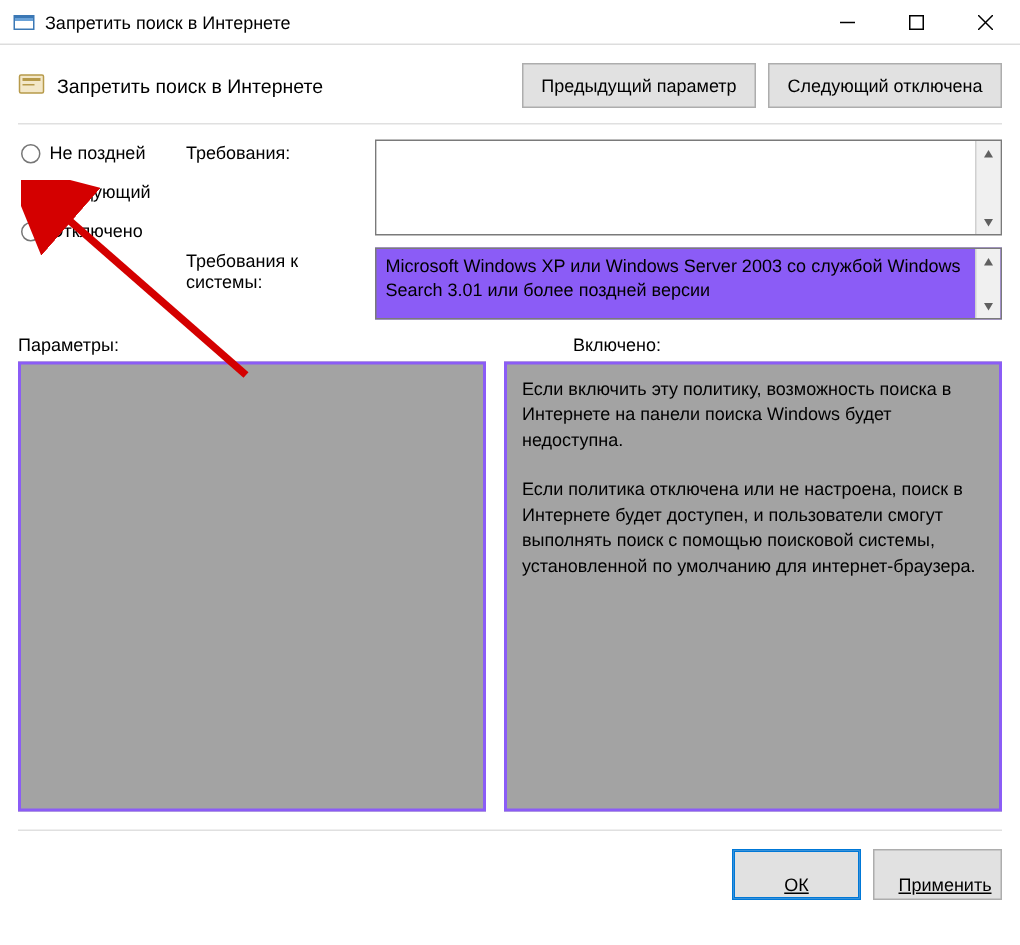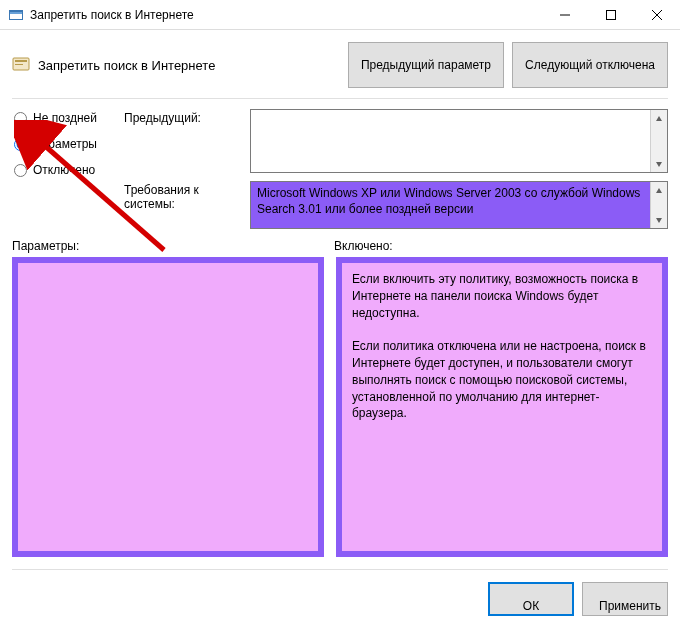--- a/index.html
+++ b/index.html
@@ -46,21 +46,21 @@
   .header-row .h-icon {
     width: 18px; height: 18px;
     margin-right: 8px;
     display: inline-flex; align-items: center; justify-content: center;
   }
   .header-row .h-title {
     flex: 1;
     font-size: 13px;
   }
   .navbtn {
-    height: 46px;
+    height: 30px;
     padding: 0 12px;
     background: #e1e1e1;
     border: 1px solid #adadad;
     font-family: inherit;
     font-size: 12px;
     margin-left: 8px;
     cursor: pointer;
   }
 
   .rule {
@@ -135,32 +135,33 @@
     font-family: inherit;
     font-size: 12px;
     padding: 3px 6px;
     outline: none;
   }
 
   
   .labels-row {
     display: flex;
     padding: 4px 12px 4px 12px;
+    gap: 48px;
   }
   .labels-row .lbl-left { width: 322px; }
   .labels-row .lbl-right { flex: 1; }
 
   .panes {
     display: flex;
     padding: 0 12px;
     gap: 12px;
   }
   .pane {
-    border: 6px solid #8b5cf6;
-    background: #f0abfc;
+    border: 2px solid #8b5cf6;
+    background: #a3a3a3;
   }
   .pane.params {
     width: 312px;
     height: 300px;
   }
   .pane.help {
     flex: 1;
     height: 300px;
     padding: 8px 10px;
     line-height: 1.4;
@@ -178,20 +179,21 @@
   }
   .btn {
     width: 86px;
     height: 24px;
     background: #e1e1e1;
     border: 1px solid #adadad;
     font-family: inherit;
     font-size: 12px;
     cursor: pointer;
     padding: 16px;
+    text-decoration: underline;
   }
   .btn.default {
     border: 1px solid #0078d7;
     outline: 1px solid #0078d7;
     outline-offset: -2px;
   }
 
   
   .annotation {
     position: absolute;
@@ -244,30 +246,30 @@
 <div class="rule"></div>
 
 <div class="upper">
   <div class="radios">
     <div class="radio-row">
       <input type="radio" name="state" id="r-nc" style="">
       <label for="r-nc">Не поздней</label>
     </div>
     <div class="radio-row">
       <input type="radio" name="state" id="r-en" checked="" style="">
-      <label for="r-en">Параметры</label>
+      <label for="r-en">Следующий</label>
     </div>
     <div class="radio-row">
       <input type="radio" name="state" id="r-di" style="">
       <label for="r-di">Отключено</label>
     </div>
   </div>
 
   <div class="fields">
-    <div class="fld-label">Предыдущий:</div>
+    <div class="fld-label">Требования:</div>
     <div class="comment-box">
       <textarea class="comment-ta" value="" style=""></textarea>
       <div class="scrolltrack">
         <span class="arrow">
             <svg viewBox="0 0 8 8">
               <polygon points="4,1 7,6 1,6" fill="currentColor"></polygon>
             </svg>
           </span>
         <span class="arrow">
             <svg viewBox="0 0 8 8">

